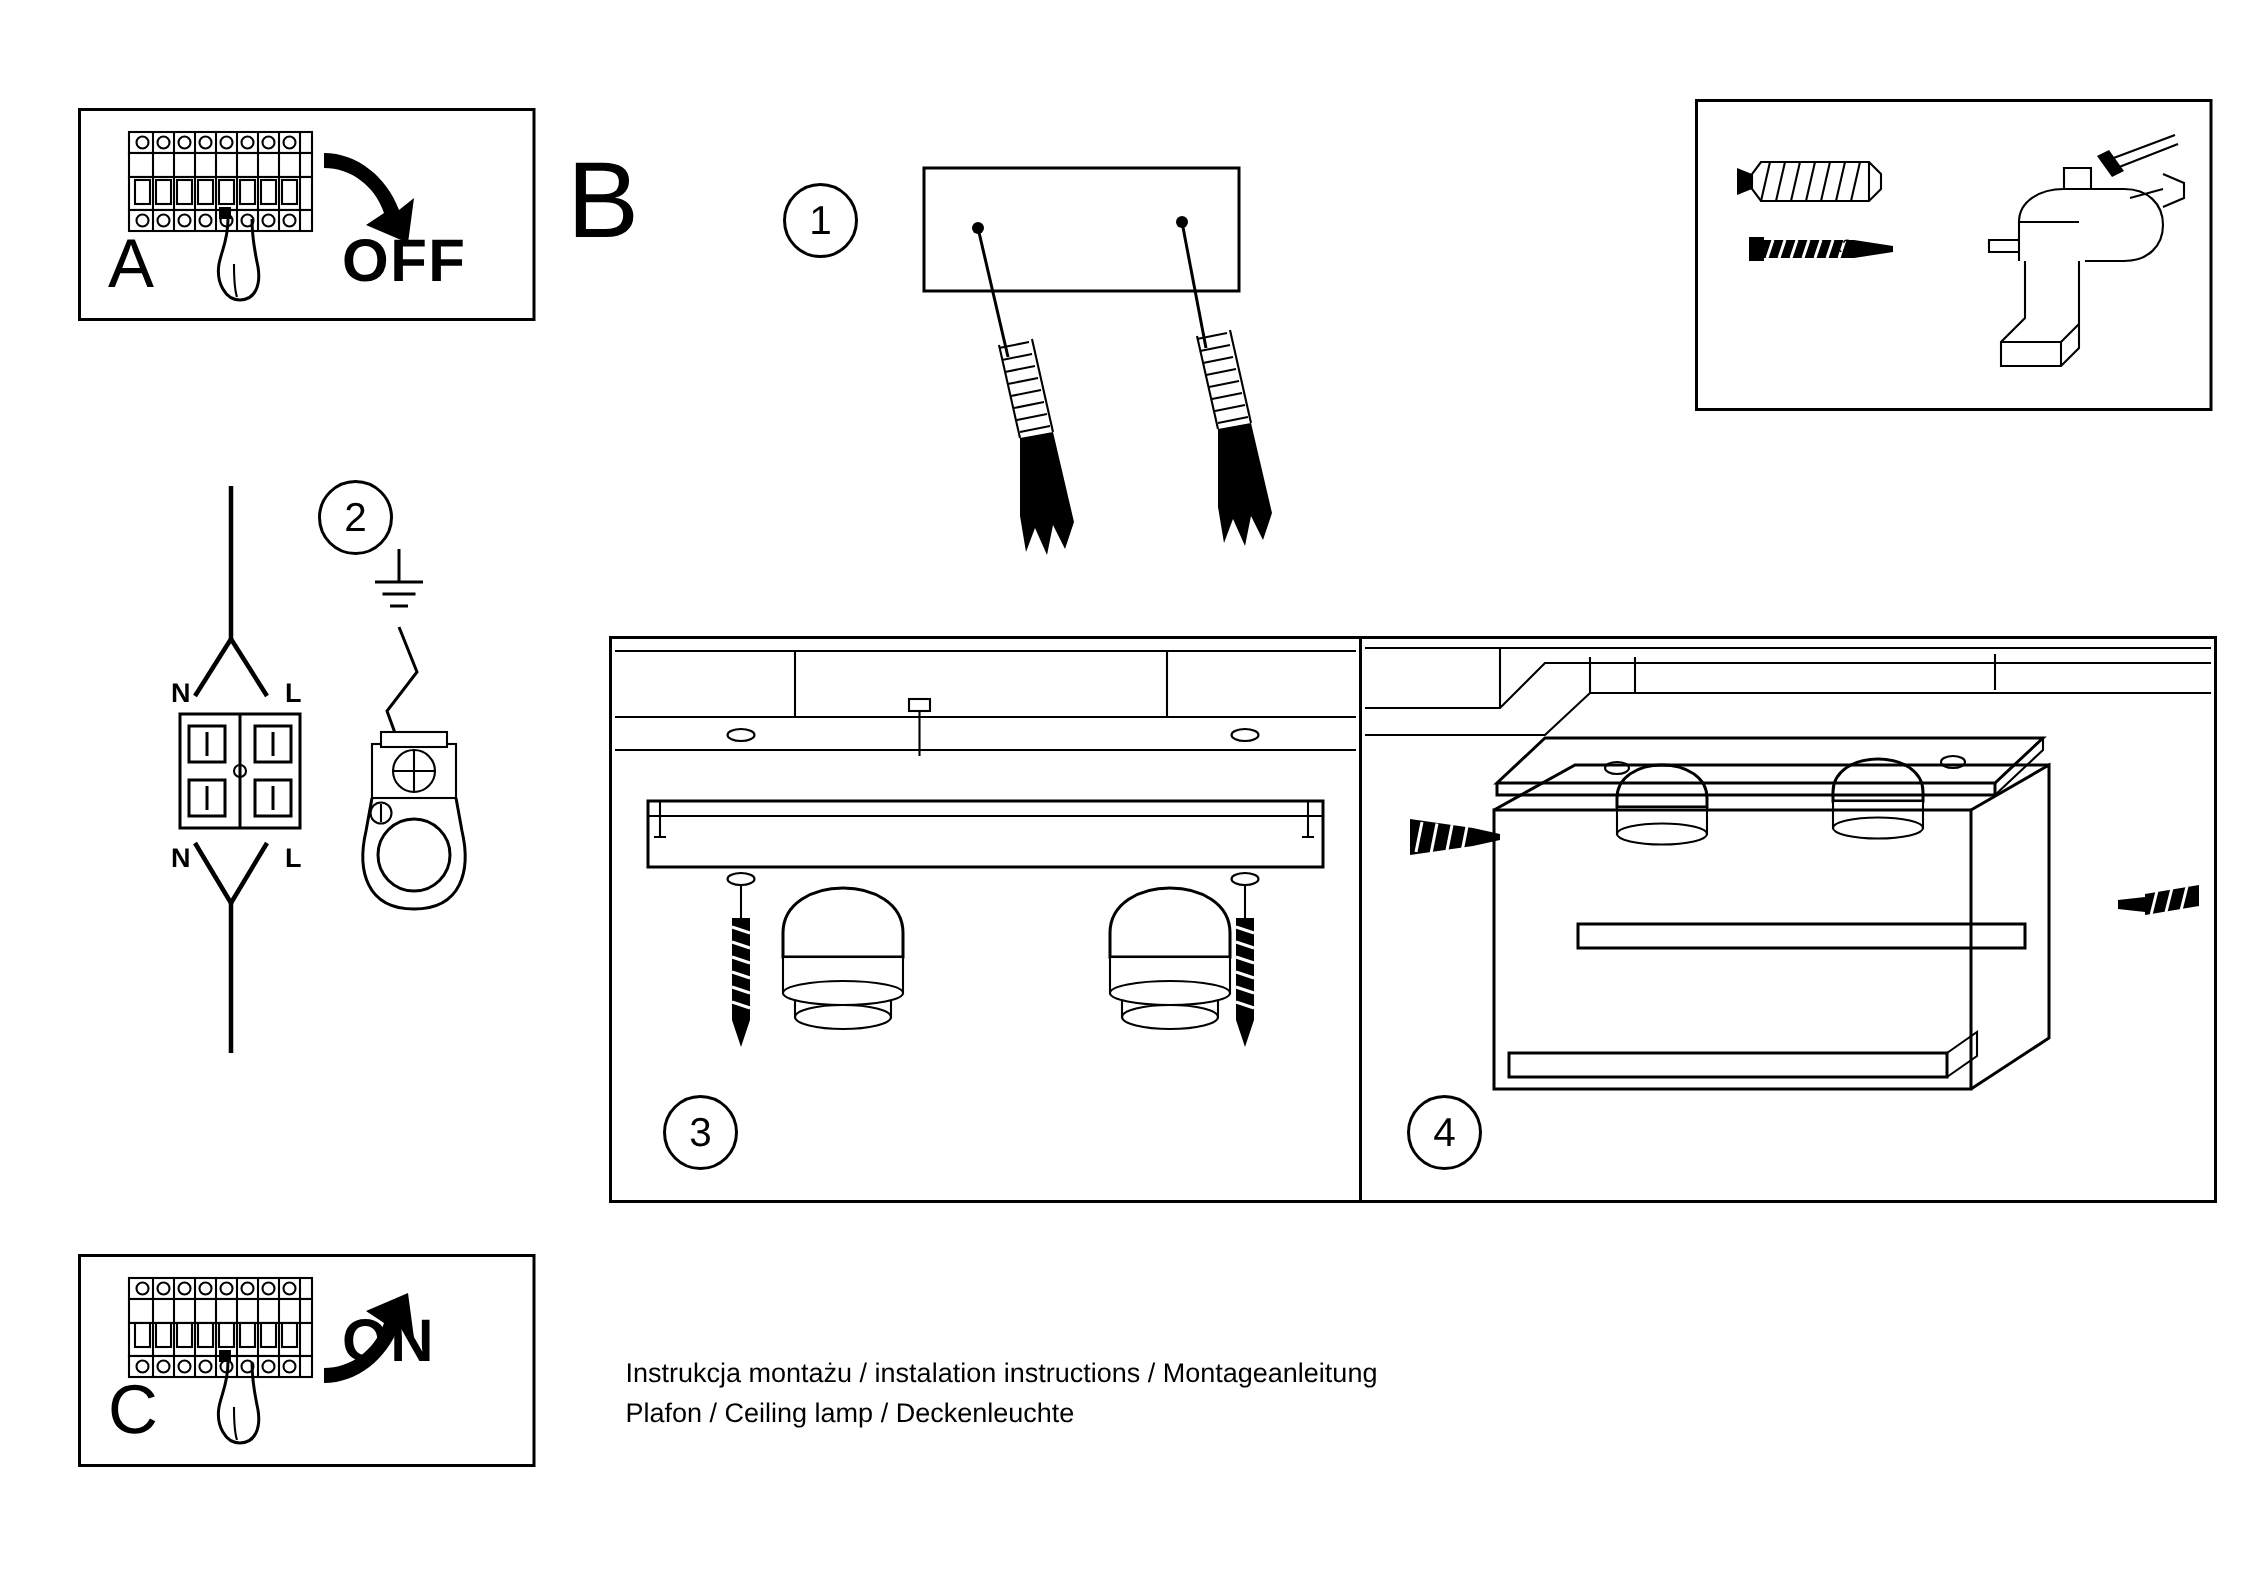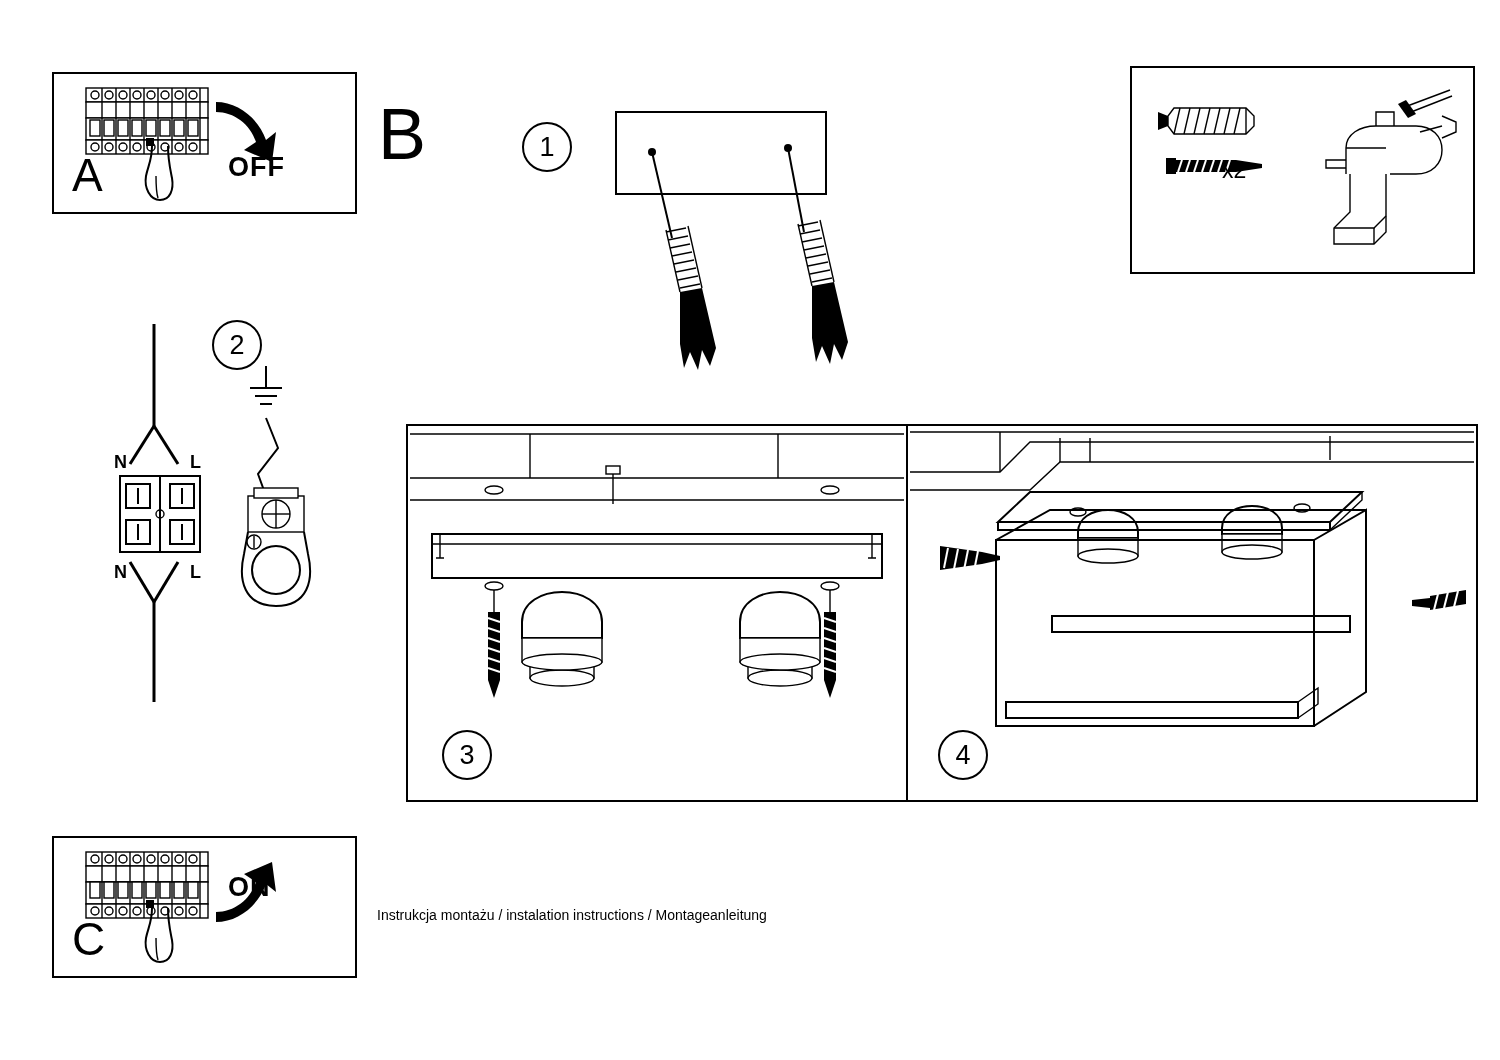--- a/index.html
+++ b/index.html
@@ -23,47 +23,48 @@
     font-size:62px;
     line-height:1;
     font-weight:400;
   }
   .letter-a { left:72px; top:152px; font-size:46px; }
   .letter-c { left:72px; top:916px; font-size:46px; }
   .letter-b { left:378px; top:98px; font-size:72px; }
 
   .word {
     position:absolute;
-    font-size:27px;
+    font-size:40px;
     font-weight:700;
     letter-spacing:1px;
   }
   .word-off { left:228px; top:152px; }
   .word-on  { left:228px; top:872px; }
 
   
   .step-num {
     position:absolute;
     width:46px; height:46px;
     border:2.5px solid #000;
     border-radius:50%;
     display:flex; align-items:center; justify-content:center;
     font-size:27px;
   }
 
   .caption {
     position:absolute;
-    font-size:14px;
+    font-size:18px;
     line-height:31px;
     white-space:pre;
+    margin-left:40px;
   }
 
   .x2-label {
     position:absolute;
-    font-size:23px;
+    font-size:12px;
     text-align:right;
   }
 
   .nl-label {
     position:absolute;
     font-size:18px;
     font-weight:700;
   }
 
   svg { display:block; overflow:visible; }
@@ -499,14 +500,15 @@
           <line x1="528" y1="168" x2="524" y2="184"></line>
             <line x1="538" y1="166" x2="534" y2="182"></line>
           <line x1="548" y1="165" x2="544" y2="181"></line>
         </g>
         <path class="fb" d="M520 172 L502 174 L502 180 L520 182 Z"></path>
       </g>
     </svg>
   </div>
 
   <div class="caption" style="left:377px; top:900px;">Instrukcja montażu / instalation instructions / Montageanleitung</div>
+  <div class="caption" style="left:377px; top:927px;">Plafon / Ceiling lamp / Deckenleuchte</div>
 
 </div>
 
 </body></html>

